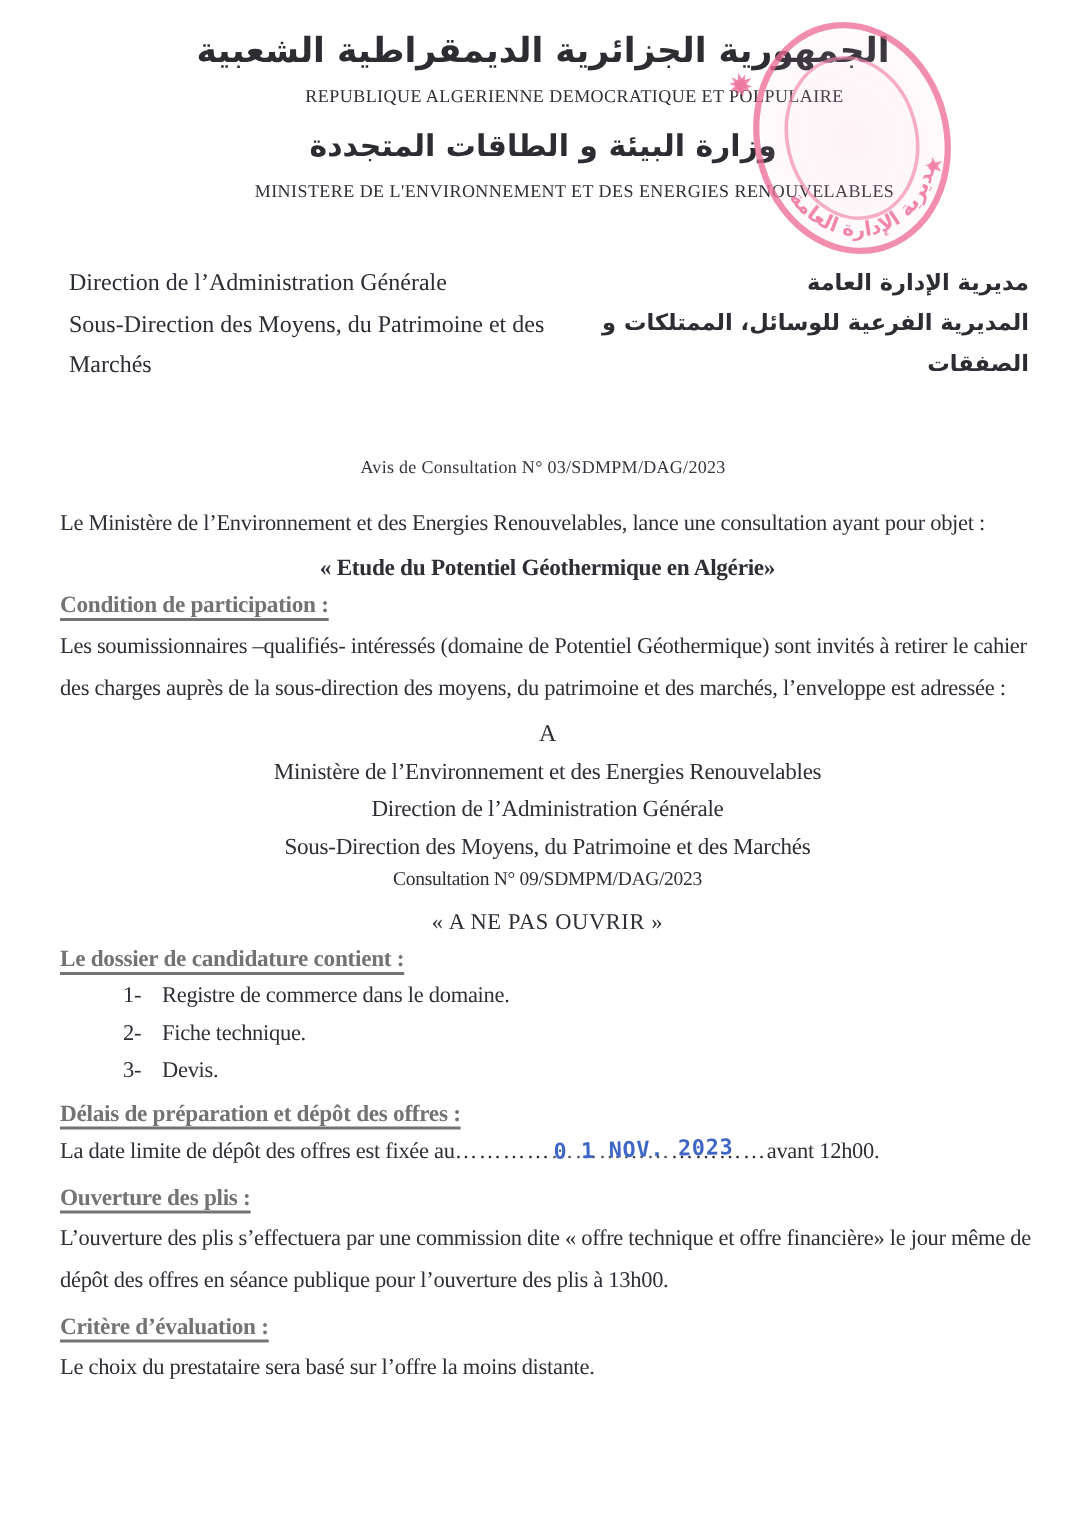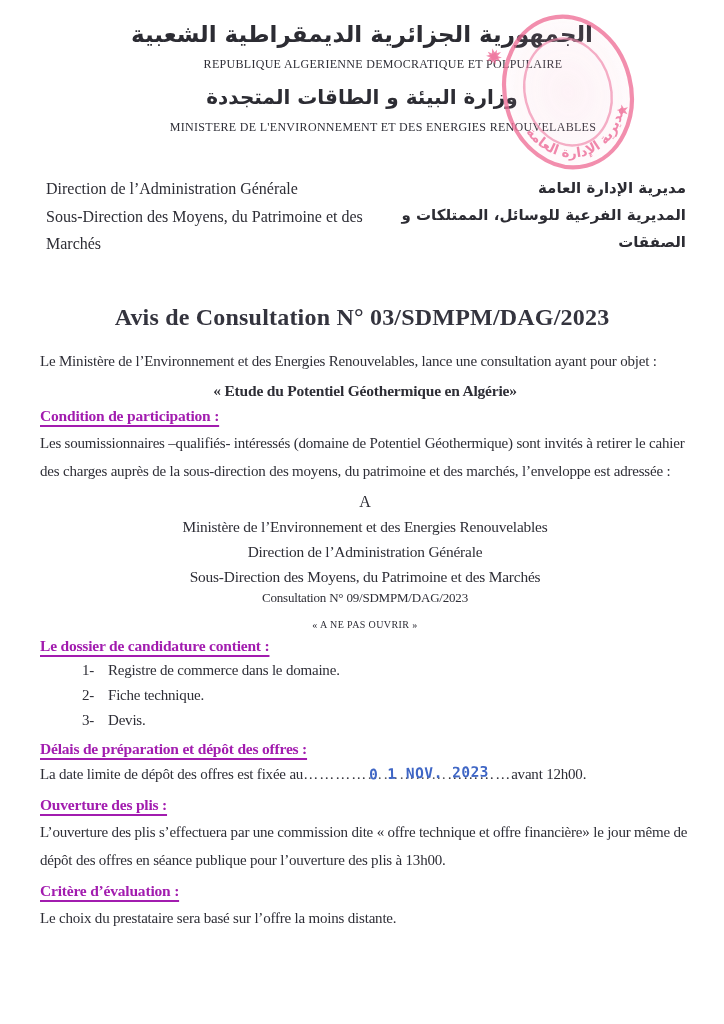--- a/index.html
+++ b/index.html
@@ -29,37 +29,37 @@
   .dir-row{
     display:flex;justify-content:space-between;align-items:flex-start;
     margin:40px 38px 0 46px;
   }
   .dir-fr{font-size:16px;line-height:1.72;color:#2d2d35;}
   .dir-fr .l1{font-weight:500;}
   .dir-ar{font-size:15px;line-height:1.8;text-align:right;font-weight:bold;color:#2c2c33;}
   
   .doc-title{
     margin:46px 0 0 0;text-align:center;
-    font-size:24px;font-weight:bold;color:#34343e;letter-spacing:.2px;
+    font-size:12px;font-weight:normal;color:#34343e;letter-spacing:.2px;
   }
   
   .body-col{margin:0 34px 0 40px;font-size:15px;letter-spacing:-0.2px;}
   p{margin:0;}
   .intro{margin-top:17px;line-height:1.75;}
   .object-line{margin-top:8px;text-align:center;font-weight:bold;font-size:15.5px;}
   h2{
-    margin:7px 0 0 0;font-size:15.5px;font-weight:bold;color:#a21caf;
+    margin:7px 0 0 0;font-size:15.5px;font-weight:bold;color:#737373;
     text-decoration:underline;text-underline-offset:4px;text-decoration-thickness:1.5px;
     letter-spacing:-0.2px;
   }
   .para{margin-top:5px;line-height:1.85;}
   .center-a{margin-top:4px;text-align:center;font-size:16px;line-height:1.6;}
   .center-block{text-align:center;line-height:1.62;font-size:15.4px;}
   .center-ref{text-align:center;font-size:13px;}
-  .center-warn{margin-top:13px;text-align:center;font-size:10px;letter-spacing:.4px;}
+  .center-warn{margin-top:13px;text-align:center;font-size:15px;letter-spacing:.4px;}
   .dossier-list{margin-top:3px;}
   .list-item{display:flex;margin-left:42px;line-height:1.68;}
   .list-num{width:26px;flex:0 0 26px;}
   .delais-para{margin-top:4px;line-height:1.85;}
   .date-line{margin-top:3px;line-height:1.85;white-space:nowrap;}
   .dots{letter-spacing:1px;}
   .stamp-slot{position:relative;display:inline-block;}
   .stamp-slot .dots{opacity:.85;}
   .date-stamp{
     position:absolute;left:2px;top:-1px;

